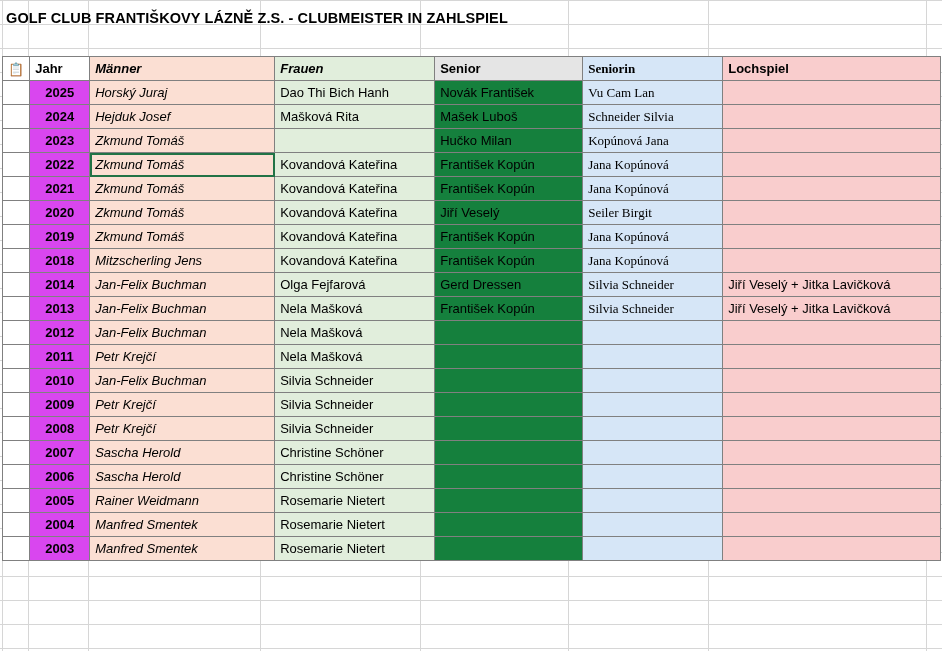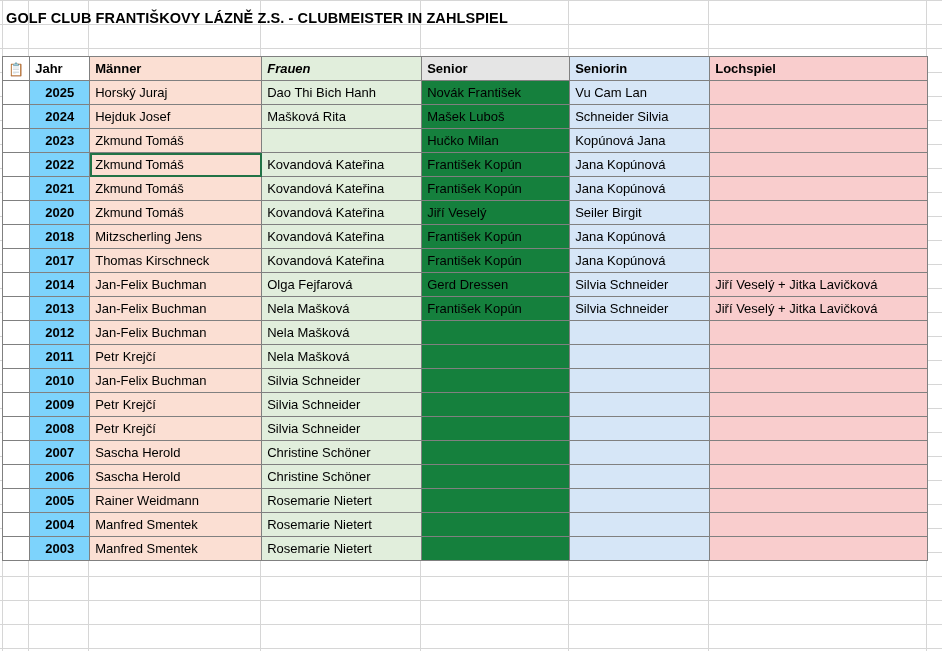--- a/index.html
+++ b/index.html
@@ -72,34 +72,34 @@
     white-space: nowrap;
     overflow: hidden;
     box-sizing: border-box;
   }
   table.main th {
     font-weight: bold;
     text-align: left;
   }
   .col-icon { width: 26px; }
   .col-jahr { width: 60px; text-align: center; font-weight: bold; }
-  .col-manner { width: 172px; }
+  .col-manner { width: 185px; font-style: italic; }
   .col-frauen { width: 160px; }
   .col-senior { width: 148px; }
-  .col-seniorin { width: 140px; }
+  .col-seniorin { width: 140px; font-family: Liberation Serif, serif; }
   .col-loch { width: 218px; }
 
   th.col-jahr { text-align: left; padding-left: 6px; margin-top: 32px; }
 
   .c-manner   { background: #fbdfd3; }
   .c-frauen   { background: #e1eedc; }
   .c-senior   { background: #15803d; }
   .c-seniorin { background: #d6e6f7; }
   .c-loch     { background: #f9cdcd; }
-  .c-year     { background: #7dd3fc; margin-top: 23px; }
+  .c-year     { background: #d946ef; margin-top: 23px; }
   .c-icon     { background: #ffffff; }
 
   th.c-manner   { background: #fbdfd3; }
   th.c-frauen   { background: #e1eedc; font-style: italic; }
   th.c-senior   { background: #e5e5e5; }
   th.c-seniorin { background: #d6e6f7; }
   th.c-loch     { background: #f9cdcd; }
 
   .sel-cell {
     outline: 2px solid #217346;
@@ -224,31 +224,31 @@
           <td class="col-icon c-icon"></td>
           <td class="col-jahr c-year">2020</td>
           <td class="col-manner c-manner">Zkmund Tomáš</td>
           <td class="col-frauen c-frauen">Kovandová Kateřina</td>
           <td class="col-senior c-senior">Jiří Veselý</td>
           <td class="col-seniorin c-seniorin">Seiler Birgit</td>
           <td class="col-loch c-loch"></td>
         </tr>
         <tr>
           <td class="col-icon c-icon"></td>
+          <td class="col-jahr c-year">2019</td>
+          <td class="col-manner c-manner">Zkmund Tomáš</td>
+          <td class="col-frauen c-frauen">Kovandová Kateřina</td>
+          <td class="col-senior c-senior">František Kopún</td>
+          <td class="col-seniorin c-seniorin">Jana  Kopúnová</td>
+          <td class="col-loch c-loch"></td>
+        </tr>
+        <tr>
+          <td class="col-icon c-icon"></td>
           <td class="col-jahr c-year">2018</td>
           <td class="col-manner c-manner">Mitzscherling Jens</td>
-          <td class="col-frauen c-frauen">Kovandová Kateřina</td>
-          <td class="col-senior c-senior">František Kopún</td>
-          <td class="col-seniorin c-seniorin">Jana  Kopúnová</td>
-          <td class="col-loch c-loch"></td>
-        </tr>
-        <tr>
-          <td class="col-icon c-icon"></td>
-          <td class="col-jahr c-year">2017</td>
-          <td class="col-manner c-manner">Thomas Kirschneck</td>
           <td class="col-frauen c-frauen">Kovandová Kateřina</td>
           <td class="col-senior c-senior">František Kopún</td>
           <td class="col-seniorin c-seniorin">Jana  Kopúnová</td>
           <td class="col-loch c-loch"></td>
         </tr>
         <tr>
           <td class="col-icon c-icon"></td>
           <td class="col-jahr c-year">2014</td>
           <td class="col-manner c-manner">Jan-Felix Buchman</td>
           <td class="col-frauen c-frauen">Olga Fejfarová</td>

